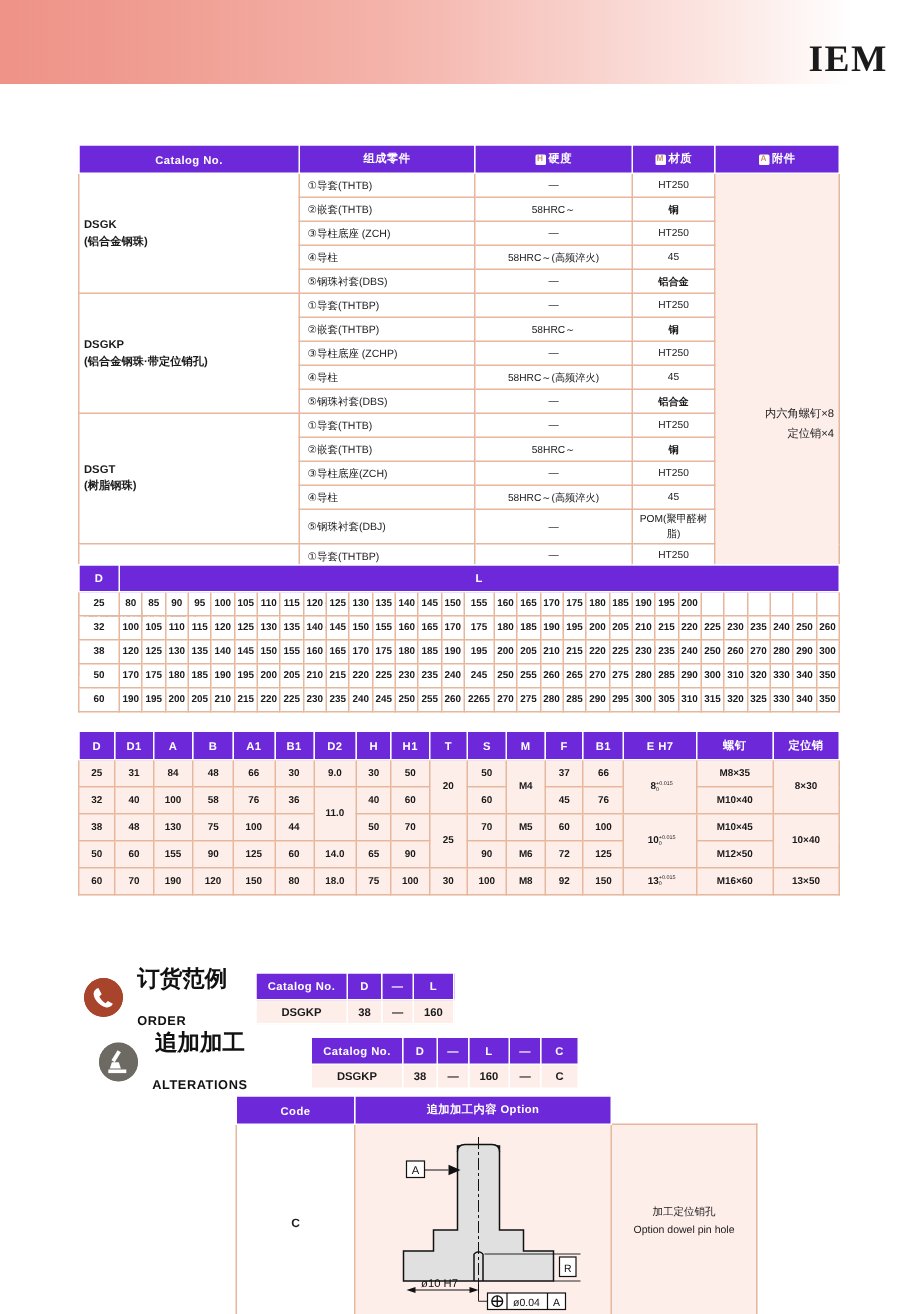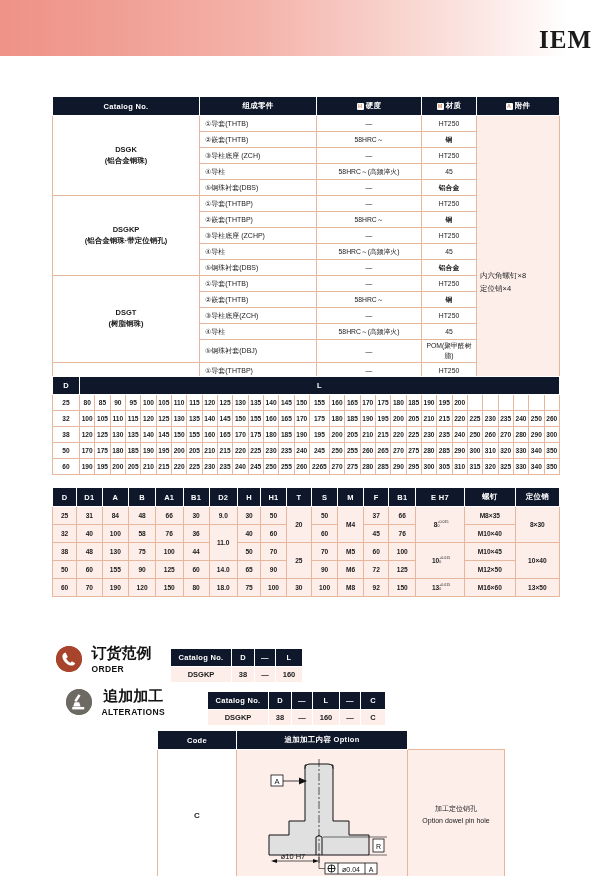--- a/index.html
+++ b/index.html
@@ -18,48 +18,48 @@
     background:linear-gradient(to right,#ef9287 0%,#f09e93 18%,#f4b3aa 42%,#f8cfc9 62%,#fce9e6 80%,#ffffff 93%,#ffffff 100%);
   }
   .banner .logo{
     position:absolute;right:20px;top:26px;
     font-family:"Liberation Serif","DejaVu Serif",serif;
     font-weight:bold;font-size:25px;letter-spacing:1px;color:#1b1b1b;
   }
   
   table{border-collapse:collapse;}
   .thead-cell{
-    background:#0f172a;color:#ffffff;font-weight:bold;
+    background:#6d28d9;color:#ffffff;font-weight:bold;
     text-align:center;border:1px solid #ffffff;
     font-size:7.5px;padding:4px 2px;letter-spacing:.3px;
   }
   .badge{
     display:inline-block;width:7px;height:7px;line-height:7px;
     background:#ffffff;color:#d08f6e;font-size:5.5px;font-weight:bold;
     text-align:center;vertical-align:middle;margin-right:2px;
     border-radius:1px;
   }
   
   .tbl-main{
     position:absolute;left:52px;top:96px;width:508px;
     font-size:7px;
   }
   .tbl-main td{
     border:1px solid #e6b79c;
     padding:1px 3px;height:13px;background:#ffffff;
   }
   .tbl-main td.cat{
-    text-align:center;font-weight:bold;font-size:7.5px;line-height:1.45;
+    text-align:left;font-weight:bold;font-size:7.5px;line-height:1.45;
   }
   .tbl-main td.part{text-align:left;padding-left:5px;font-size:7px;}
   .tbl-main td.hard{text-align:center;font-size:6.8px;}
   .tbl-main td.mat{text-align:center;font-size:6.8px;}
   .tbl-main td.mat.b{font-weight:bold;}
   .tbl-main td.acc{
-    text-align:left;background:#fdeeea;font-size:7.5px;line-height:1.7;
+    text-align:right;background:#fdeeea;font-size:7.5px;line-height:1.7;
     vertical-align:middle;
   }
   
   .tbl-l{
     position:absolute;left:52px;top:376px;width:508px;font-size:6.6px;
   }
   .tbl-l td{border:1px solid #e6b79c;text-align:center;padding:1px 0;height:13px;background:#ffffff;font-weight:bold;}
   .tbl-l td.d{width:22px;}
   .tbl-l th.h-d{width:22px;}
   .tbl-l th.h-l{text-align:center;}
@@ -83,21 +83,21 @@
   .sec-alt{position:absolute;left:66px;top:688px;}
   .sec-ico{
     width:26px;height:26px;border-radius:50%;
     background:#a8432c;display:inline-block;vertical-align:middle;
     position:relative;overflow:hidden;
   }
   .sec-ico.grey{background:#6d6a63;}
   .sec-ico svg{position:absolute;left:0;top:0;}
   .sec-txt{display:inline-block;vertical-align:middle;margin-left:5px;}
   .sec-cn{font-size:15px;font-weight:bold;line-height:1.05;color:#111;text-align:center;}
-  .sec-en{font-size:8.5px;font-weight:bold;letter-spacing:.4px;color:#111;margin-top:3px;}
+  .sec-en{font-size:8.5px;font-weight:bold;letter-spacing:.4px;color:#111;margin-top:14px;}
   .mini{position:absolute;font-size:7px;}
   .mini td{border:1px solid #fff;text-align:center;height:13px;background:#fdeeea;font-weight:bold;font-size:7.5px;}
   .mini th{border:1px solid #fff;}
   
   .tbl-opt{position:absolute;left:157px;top:730px;width:348px;font-size:7px;}
   .tbl-opt td{border:1px solid #e6b79c;background:#ffffff;}
   .opt-code{text-align:center;font-weight:bold;font-size:8px;width:74px;}
   .opt-draw{width:160px;background:#fdeeea !important;padding:0;}
   .opt-note{text-align:center;font-size:7px;line-height:1.7;background:#fdeeea !important;}
 </style>

